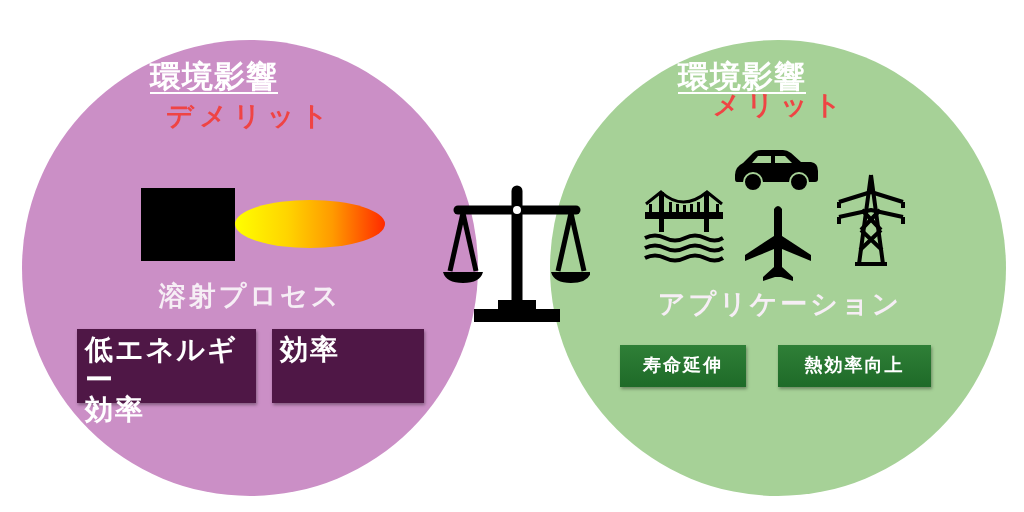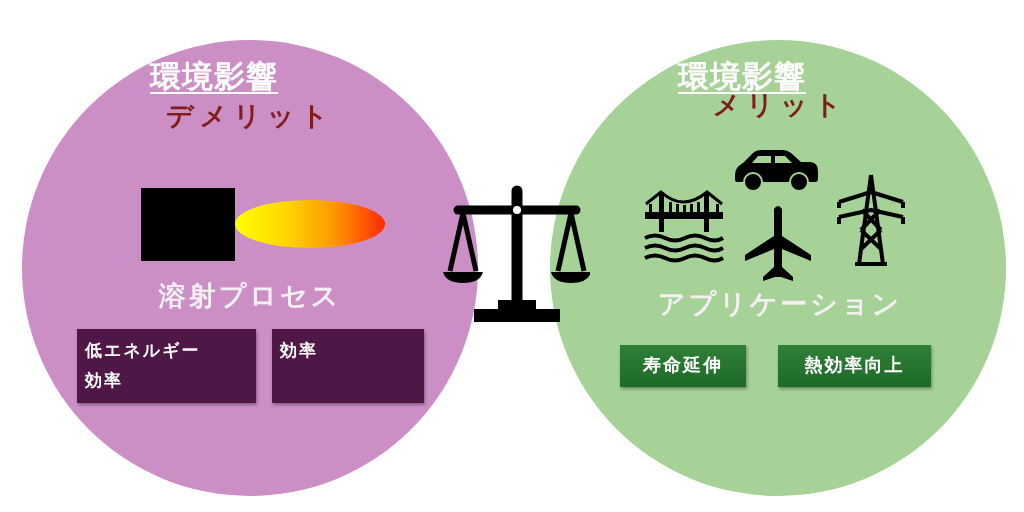--- a/index.html
+++ b/index.html
@@ -3,23 +3,23 @@
 <meta charset="utf-8">
 <style>
   html, body { margin:0; padding:0; }
   body { width:1024px; height:512px; background:#ffffff; position:relative; overflow:hidden;
          font-family:"DejaVu Sans", sans-serif; }
   .circle { position:absolute; border-radius:50%; }
   #left-circle { left:22px; top:40px; width:456px; height:456px; background:#cb8fc6; }
   #right-circle { left:550px; top:40px; width:456px; height:456px; background:#a6d197; }
   .title { position:absolute; color:#ffffff; font-weight:bold; font-size:31px; 
            letter-spacing:1px; text-decoration:underline; text-decoration-thickness:2px; text-underline-offset:5px; }
-  .subtitle { position:absolute; color:#7f1d1d; font-weight:bold; font-size:27px; text-align:center; letter-spacing:6px; }
+  .subtitle { position:absolute; color:#ef4444; font-weight:bold; font-size:27px; text-align:center; letter-spacing:6px; }
   .section { position:absolute; color:#f6eef5; font-weight:bold; font-size:27px; text-align:center; letter-spacing:3px; }
-  .pbox { position:absolute; background:#4f1746; color:#ffffff; font-weight:bold; font-size:17px;
+  .pbox { position:absolute; background:#4f1746; color:#ffffff; font-weight:bold; font-size:28px;
           line-height:30px; padding:6px 8px; box-sizing:border-box; box-shadow:1px 2px 3px rgba(0,0,0,0.35); letter-spacing:2px; }
   .gbox { position:absolute; background:linear-gradient(#2f7f37,#1e6a28); color:#ffffff; font-weight:bold; font-size:18px;
           text-align:center; line-height:40px; box-shadow:1px 2px 3px rgba(0,0,0,0.35); letter-spacing:2px; }
   #substrate { position:absolute; left:141px; top:188px; width:94px; height:73px; background:#000; }
   #flame { position:absolute; left:235px; top:200px; width:150px; height:48px; border-radius:50%;
            background:linear-gradient(90deg,#ffff00 0%,#ffd400 35%,#ff9a00 65%,#ff2a00 100%); }
   svg { position:absolute; }
 </style>
 </head>
 <body>

